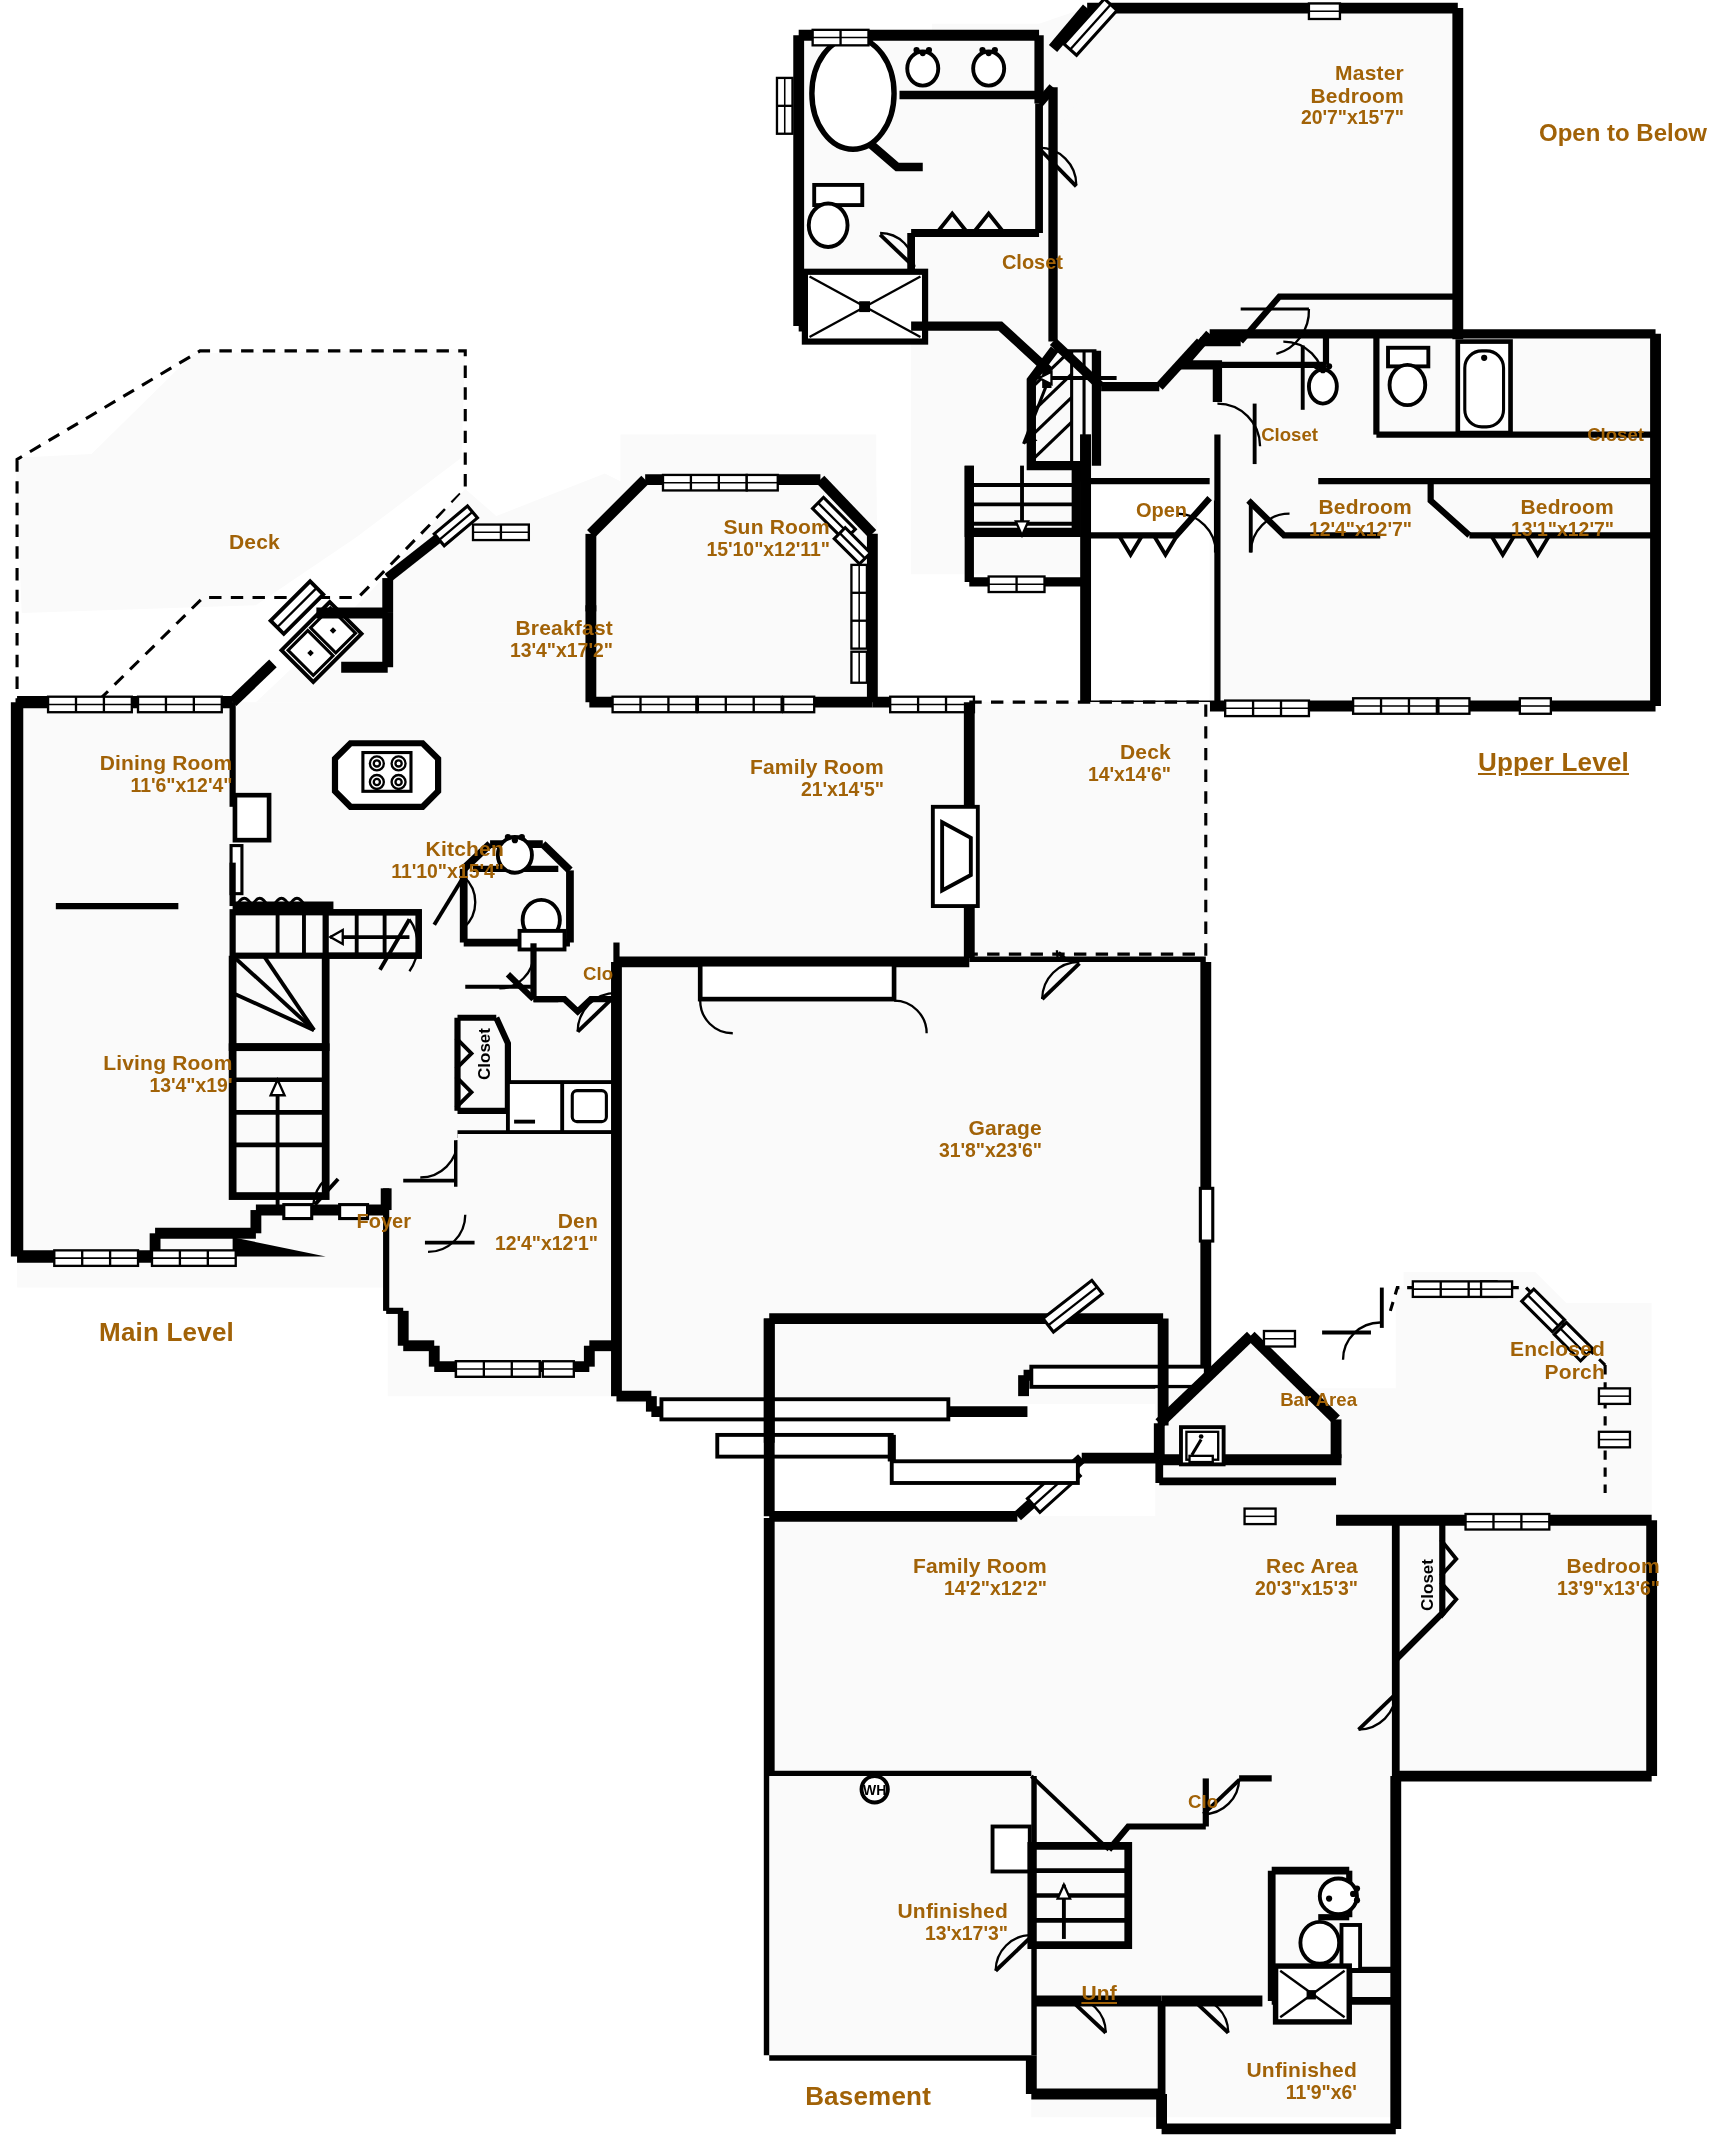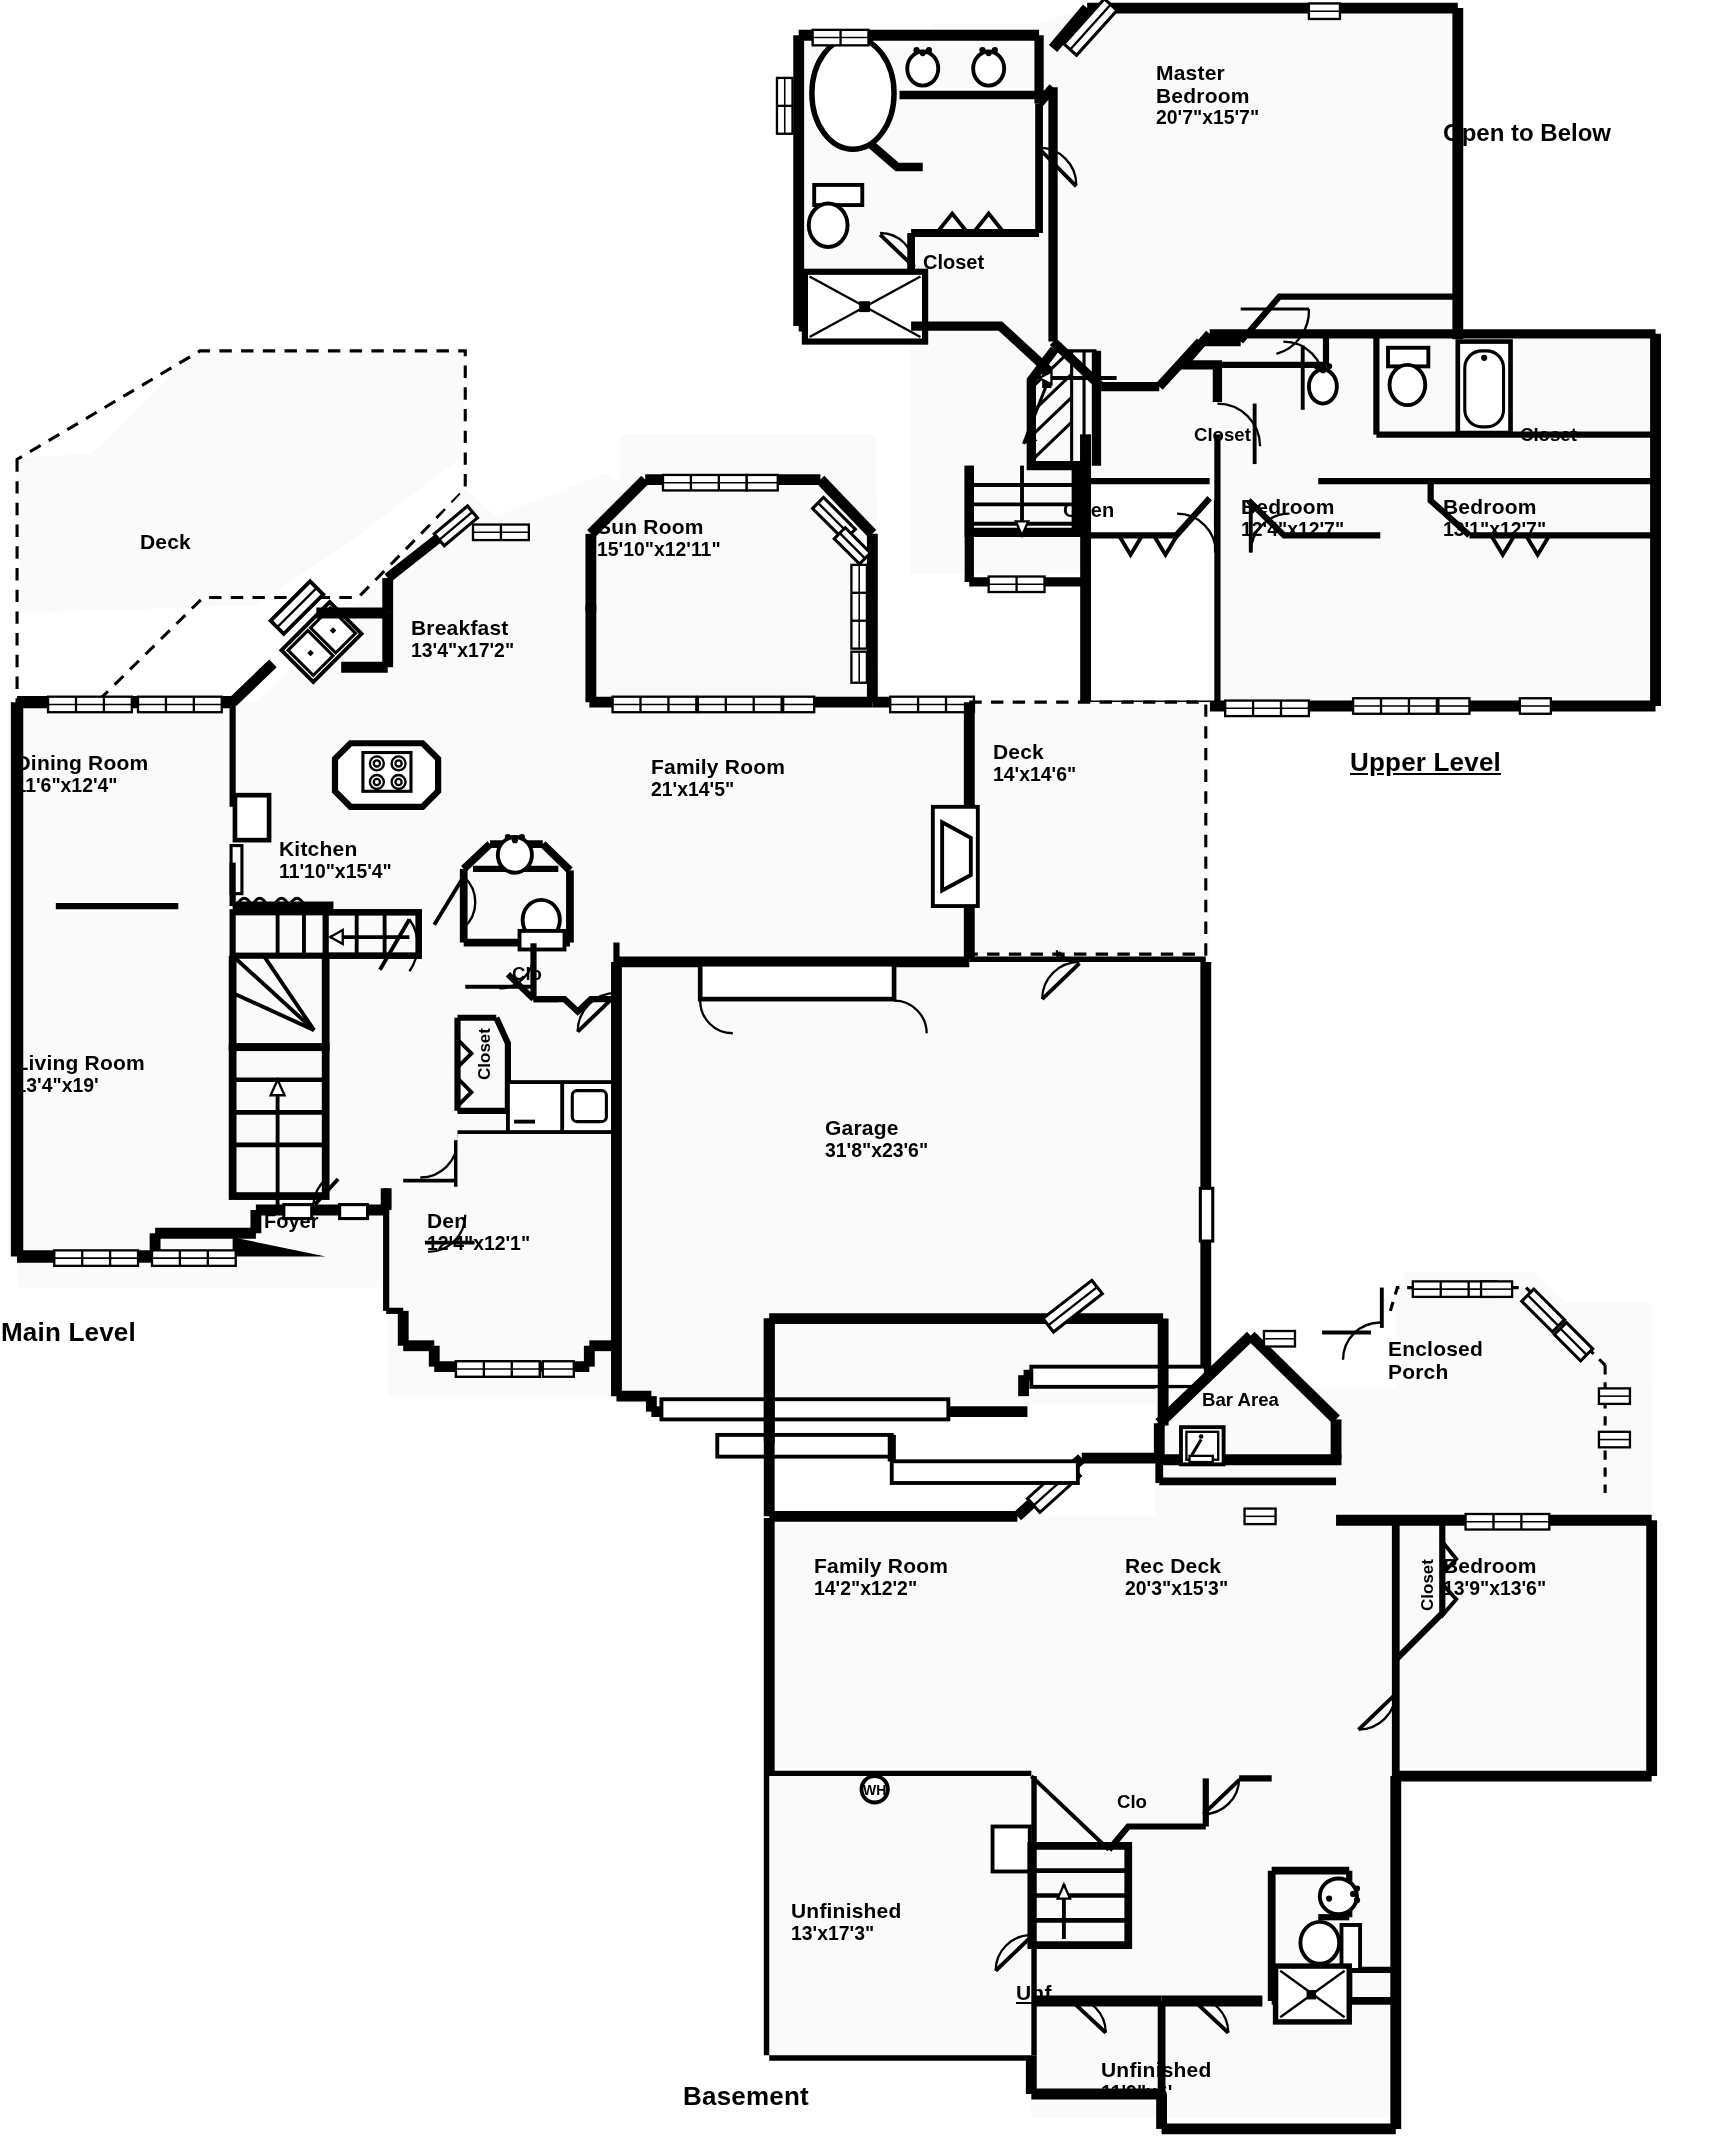--- a/index.html
+++ b/index.html
@@ -23,23 +23,23 @@
     position: absolute;
     left: 0;
     top: 0;
     width: 1723px;
     height: 2151px;
     display: block;
   }
   
   .label {
     position: absolute;
-    text-align: left;
+    text-align: right;
     font-weight: bold;
-    color: #000000;
+    color: #a16207;
     line-height: 1.08;
     white-space: nowrap;
     pointer-events: none;
   }
   .label .ln { display: block; }
   .room-name   { font-size: 21px; letter-spacing: 0.2px; }
   .room-dim    { font-size: 19.4px; letter-spacing: 0px; }
   .level-title { font-size: 26px; letter-spacing: 0.2px; }
   .small-lbl   { font-size: 17px; }
   .tiny-lbl    { font-size: 15.5px; }
@@ -842,21 +842,21 @@
   <div class="label level-title" style="left:1px; top:1318px; width:233px;">
     <span class="ln">Main Level</span>
   </div>
 
   <div class="label room-name" style="left:814px; top:1555px; width:233px;">
     <span class="ln">Family Room</span>
     <span class="ln room-dim">14'2"x12'2"</span>
   </div>
 
   <div class="label room-name" style="left:1125px; top:1555px; width:233px;">
-    <span class="ln">Rec Deck</span>
+    <span class="ln">Rec Area</span>
     <span class="ln room-dim">20'3"x15'3"</span>
   </div>
 
   <div class="label room-name" style="left:1388px; top:1338px; width:217px;">
     <span class="ln">Enclosed</span>
     <span class="ln">Porch</span>
   </div>
 
   <div class="label room-name" style="left:1443px; top:1555px; width:217px;">
     <span class="ln">Bedroom</span>

